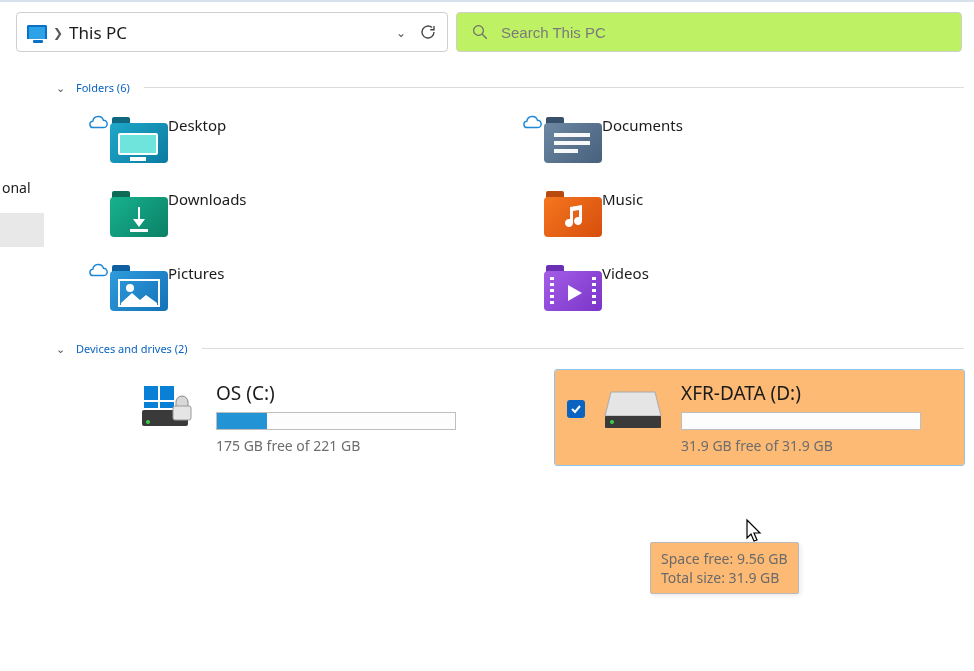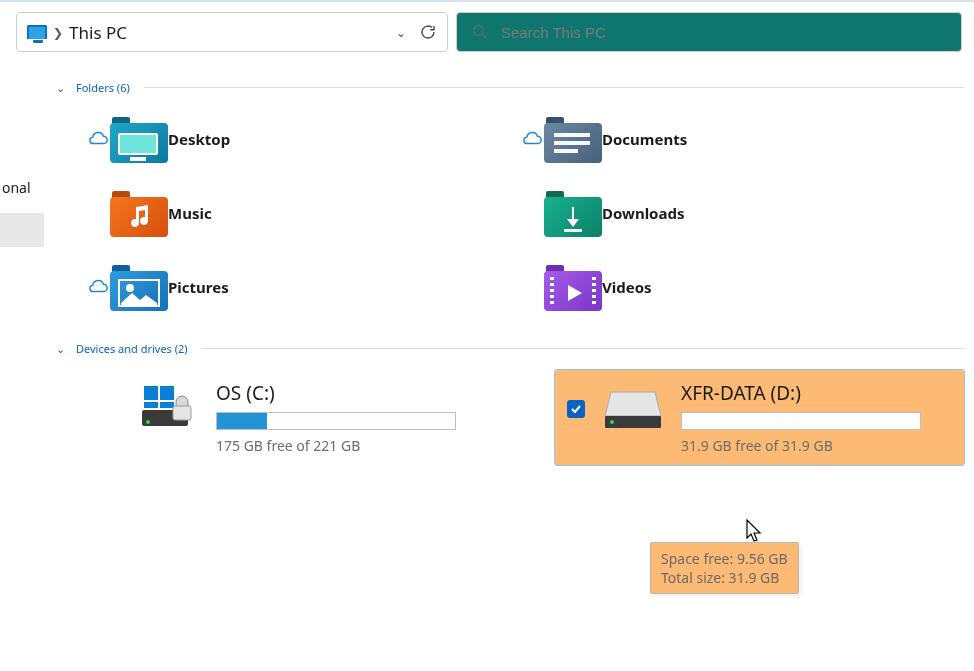--- a/index.html
+++ b/index.html
@@ -26,21 +26,21 @@
   .monitor-ic::after{content:"";position:absolute;left:4px;bottom:-4px;width:10px;height:3px;background:#0a70c8;border-radius:1px;}
   .chev-r { font-size: 12px; color:#5a5a5a; padding: 0 6px;}
   .addr-text { font-size: 17px; padding-right: 6px;}
   .addr-spacer{flex:1;}
   .chev-d { width:28px; text-align:center; font-size:12px; color:#555; cursor:pointer;}
   .refresh { width:26px; text-align:center; cursor:pointer;}
   .refresh svg{display:block;margin:auto;}
   .search-box {
     display:flex; align-items:center; gap:12px;
     border:1px solid #cfcfcf; border-radius:4px;
-    height:40px; flex:1; padding:0 14px; background:#0f766e;
+    height:40px; flex:1; padding:0 14px; background:#bef264;
   }
   .mag svg{display:block;}
   .search-input {
     border:none; outline:none; font-size:15px; flex:1;
     color:#1b1b1b; background:transparent;
   }
   .search-input::placeholder{color:#7a7a7a;}
 
   
   .nav-sliver{position:absolute; left:0; top:60px; width:44px;}
@@ -52,21 +52,21 @@
   .sect-hdr{display:flex; align-items:center; gap:6px; margin-bottom:14px;}
   .hdr-chev{font-size:11px; color:#555; width:14px; cursor:pointer;}
   .hdr-link{color:#0a63c0; font-size:11px; cursor:pointer;}
   .hdr-rule{flex:1; height:1px; background:#dcdcdc; margin-left:8px;}
 
   .folders-grid{
     display:grid; grid-template-columns: 1fr 1fr;
     row-gap: 26px;
     padding: 6px 10px 30px 30px;
   }
-  .fitem{display:flex; align-items:center; cursor:pointer;font-weight:bold;}
+  .fitem{display:flex; cursor:pointer;}
   .cloud{width:24px; display:flex; justify-content:center;}
   .cloud svg{display:block;}
   .fico{width:58px; height:48px; position:relative;}
   .flabel{font-size:15px;}
 
   
   .fld-tab{position:absolute; left:2px; top:2px; width:18px; height:8px; border-radius:2px 2px 0 0;}
   .fld-body{position:absolute; left:0; top:8px; width:58px; height:40px; border-radius:4px;}
 
   
@@ -168,40 +168,40 @@
         <span style="position:absolute;left:10px;top:18px;width:36px;height:4px;background:#fff;opacity:.95"></span>
         <span style="position:absolute;left:10px;top:26px;width:36px;height:4px;background:#fff;opacity:.95"></span>
         <span style="position:absolute;left:10px;top:34px;width:24px;height:4px;background:#fff;opacity:.95"></span>
       </span>
       <span class="flabel">Documents</span>
     </div>
 
     <div class="fitem">
       <span class="cloud"></span>
       <span class="fico">
-        <span class="fld-tab" style="background:#b84a10"></span>
-        <span class="fld-body" style="background:linear-gradient(135deg,#f5761f,#d64e0d)"></span>
-        <svg style="position:absolute;left:14px;top:14px" width="30" height="30" viewBox="0 0 30 30">
-            <path fill="#fff" d="M12 4l12-2v16a4 4 0 1 1-3-3.9V7l-6 1v12a4 4 0 1 1-3-3.9z"></path>
-          </svg>
-      </span>
-      <span class="flabel">Music</span>
-    </div>
-
-    <div class="fitem">
-      <span class="cloud"></span>
-      <span class="fico">
         <span class="fld-tab" style="background:#0e6b56"></span>
         <span class="fld-body" style="background:linear-gradient(135deg,#17b28f,#0b8066)"></span>
         <svg style="position:absolute;left:17px;top:16px" width="24" height="28" viewBox="0 0 24 28">
             <path fill="#fff" d="M11 2h2v12h5l-6 8-6-8h5z"></path>
             <rect x="3" y="24" width="18" height="3" fill="#fff"></rect>
           </svg>
       </span>
       <span class="flabel">Downloads</span>
+    </div>
+
+    <div class="fitem">
+      <span class="cloud"></span>
+      <span class="fico">
+        <span class="fld-tab" style="background:#b84a10"></span>
+        <span class="fld-body" style="background:linear-gradient(135deg,#f5761f,#d64e0d)"></span>
+        <svg style="position:absolute;left:14px;top:14px" width="30" height="30" viewBox="0 0 30 30">
+            <path fill="#fff" d="M12 4l12-2v16a4 4 0 1 1-3-3.9V7l-6 1v12a4 4 0 1 1-3-3.9z"></path>
+          </svg>
+      </span>
+      <span class="flabel">Music</span>
     </div>
 
     <div class="fitem">
       <span class="cloud">
         <svg width="22" height="16" viewBox="0 0 24 16">
             <path fill="none" stroke="#1d87d6" stroke-width="1.6" d="M7 13h11a4 4 0 0 0 0-8 6 6 0 0 0-11.6 1A3.5 3.5 0 0 0 7 13z"></path>
           </svg>
       </span>
       <span class="fico">
         <span class="fld-tab" style="background:#0f5ea0"></span>

